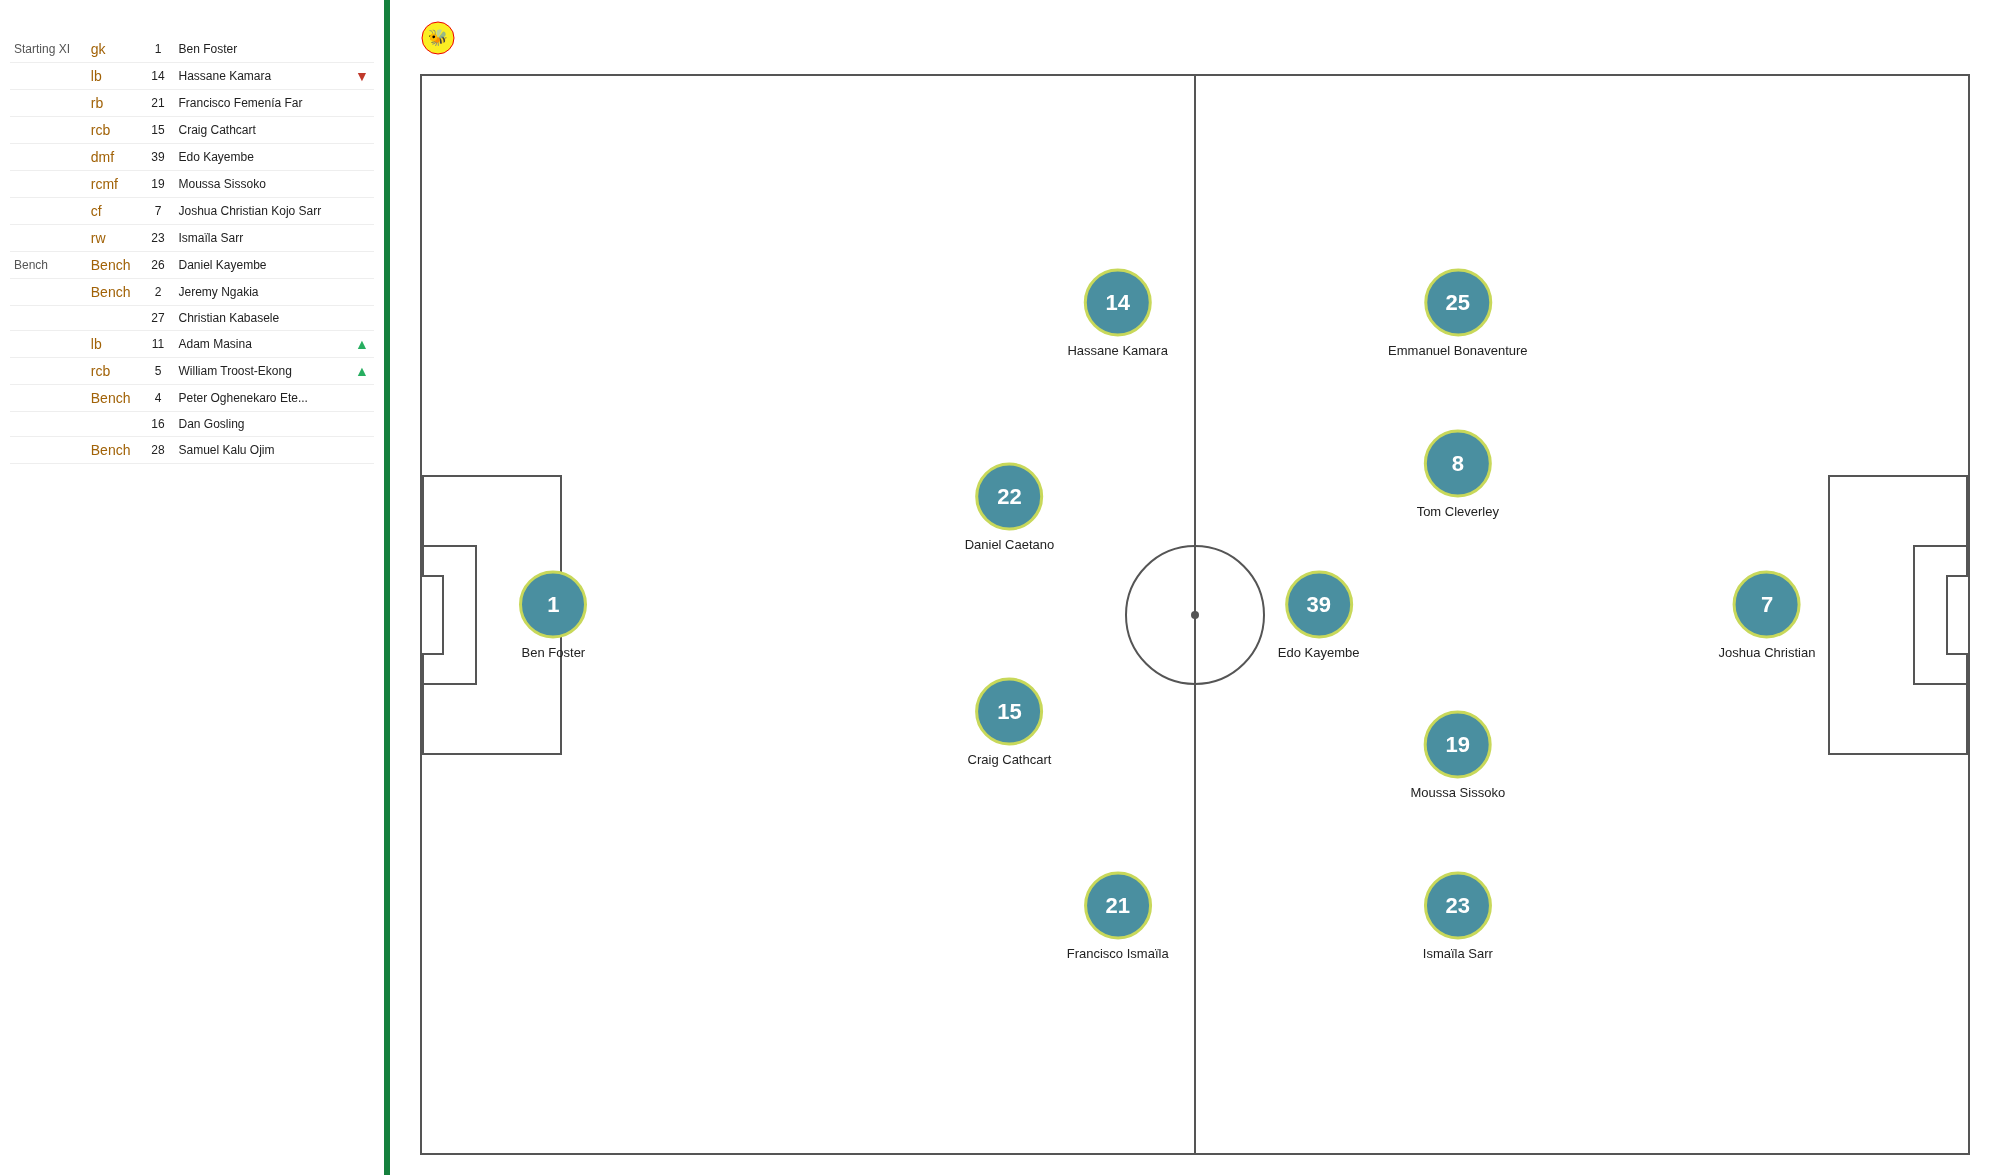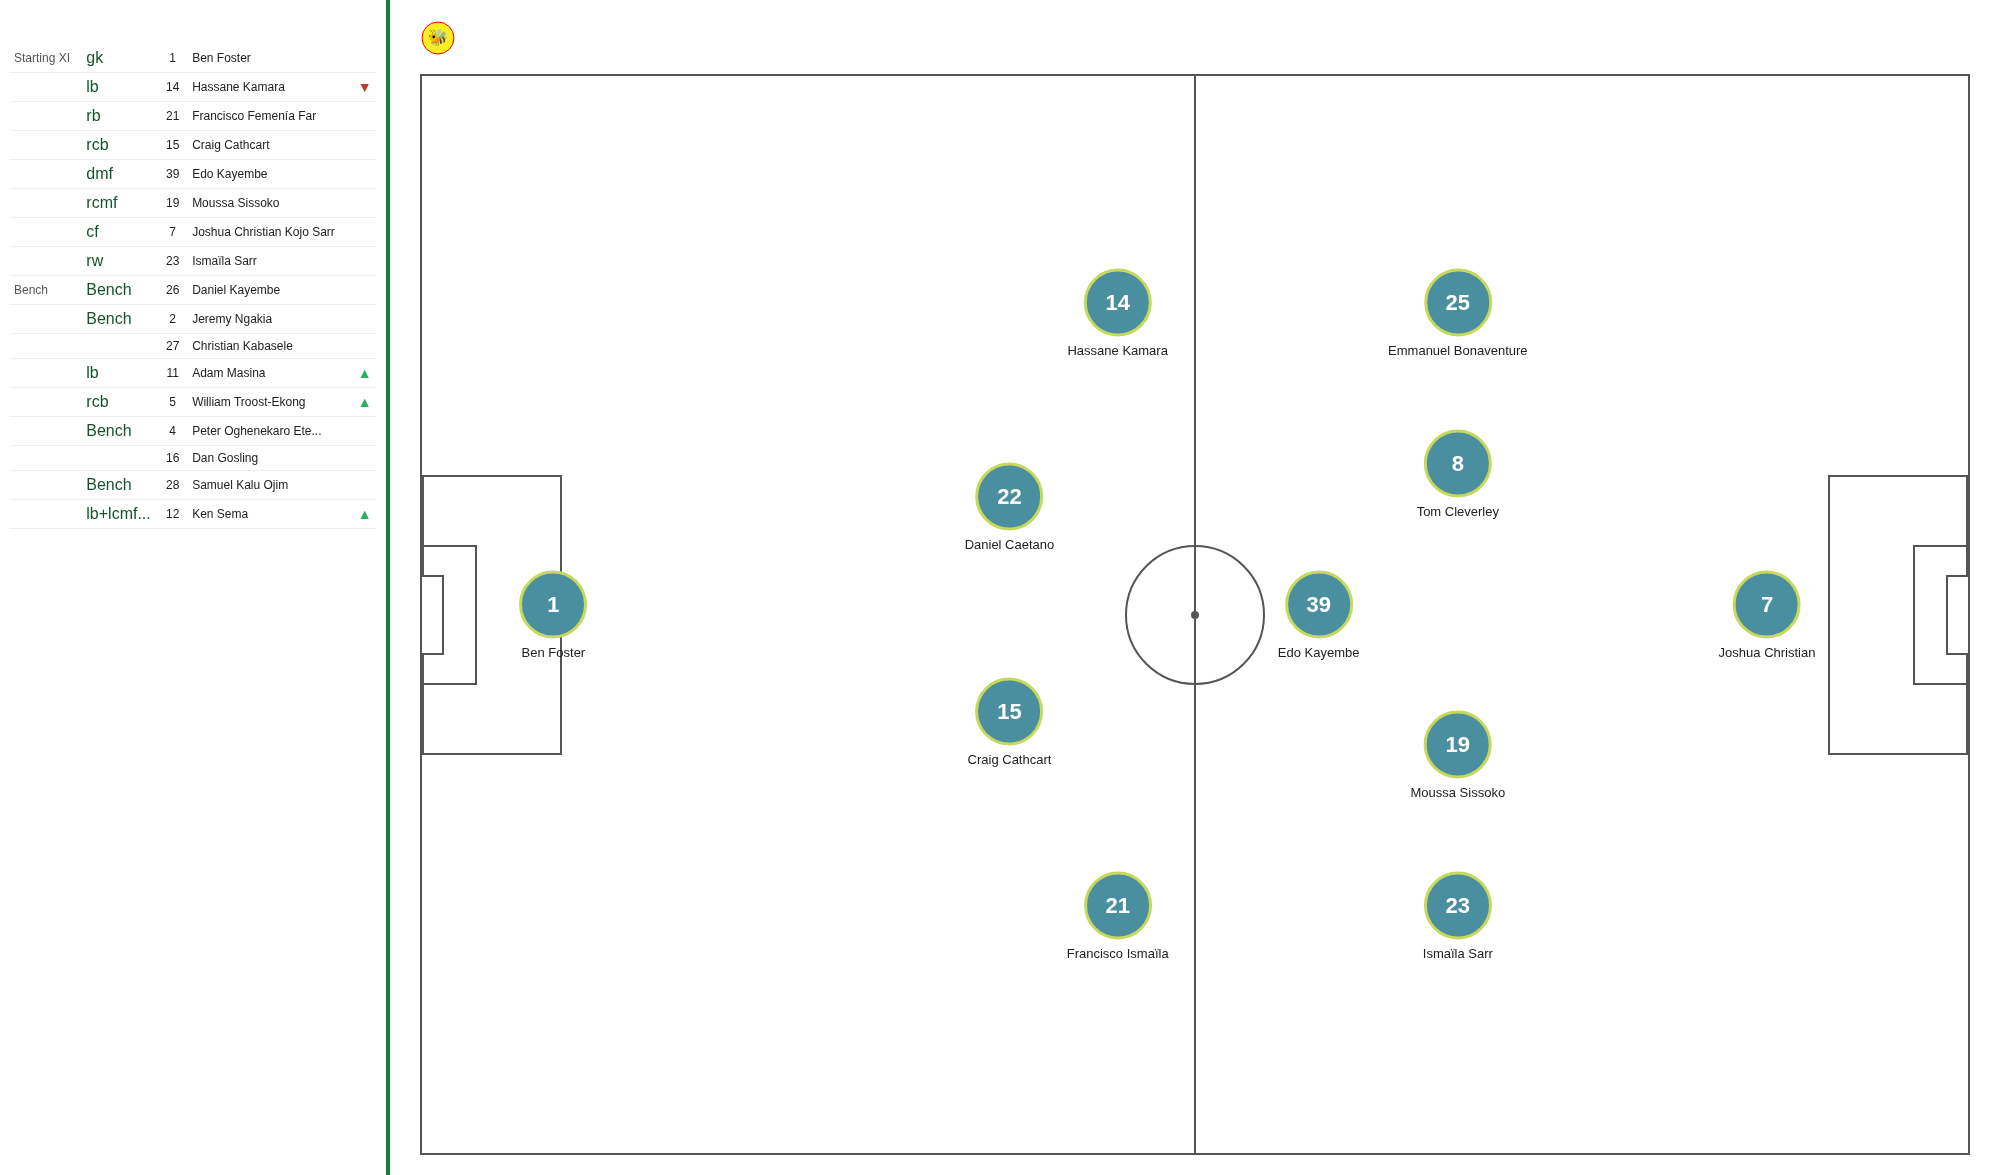--- a/index.html
+++ b/index.html
@@ -11,22 +11,22 @@
       display: flex;
       flex-direction: row;
       width: 2000px;
       min-height: 1175px;
     }
 
     
     .left-panel {
       width: 390px;
       min-height: 1175px;
-      padding: 28px 10px;
-      border-right: 4px solid #15803d;
+      padding: 20px 10px;
+      border-right: 6px solid #15803d;
       flex-shrink: 0;
     }
     .lineup-title {
       text-align: center;
       font-size: 18px;
       font-weight: bold;
       margin-bottom: 16px;
       color: #222;
     }
     .lineup-table {
@@ -35,21 +35,21 @@
     }
     .lineup-table td {
       padding: 5px 4px;
       vertical-align: middle;
       white-space: nowrap;
     }
     .lineup-table tr {
       border-bottom: 1px solid #eee;
     }
     .col-section { color: #555; font-size: 12px; width: 70px; }
-    .col-pos { color: #14532d; font-size: 16px; width: 50px; }
+    .col-pos { color: #a16207; font-size: 14px; width: 50px; }
     .col-num { color: #222; font-size: 12px; width: 30px; text-align: center; }
     .col-name { color: #222; font-size: 12px; width: 160px; }
     .col-icon { width: 20px; text-align: center; }
     .arrow-down { color: #c0392b; font-size: 14px; }
     .arrow-up { color: #27ae60; font-size: 14px; }
 
     
     .right-panel {
       flex: 1;
       padding: 20px 30px;
@@ -327,27 +327,20 @@
           <td class="col-name">Dan Gosling</td>
           <td class="col-icon"></td>
         </tr>
         <tr>
           <td class="col-section"></td>
           <td class="col-pos">Bench</td>
           <td class="col-num">28</td>
           <td class="col-name">Samuel Kalu Ojim</td>
           <td class="col-icon"></td>
         </tr>
-        <tr>
-          <td class="col-section"></td>
-          <td class="col-pos">lb+lcmf...</td>
-          <td class="col-num">12</td>
-          <td class="col-name">Ken Sema</td>
-          <td class="col-icon"><span class="arrow-up">▲</span></td>
-        </tr>
       </tbody>
   </table>
 </div>
 
 <div class="right-panel">
   <div class="formation-header">
     <div class="team-logo">
 
       <svg width="36" height="36" viewBox="0 0 36 36">
         <ellipse cx="18" cy="18" rx="16" ry="16" fill="#FBEE23" stroke="#e00" stroke-width="1"></ellipse>

